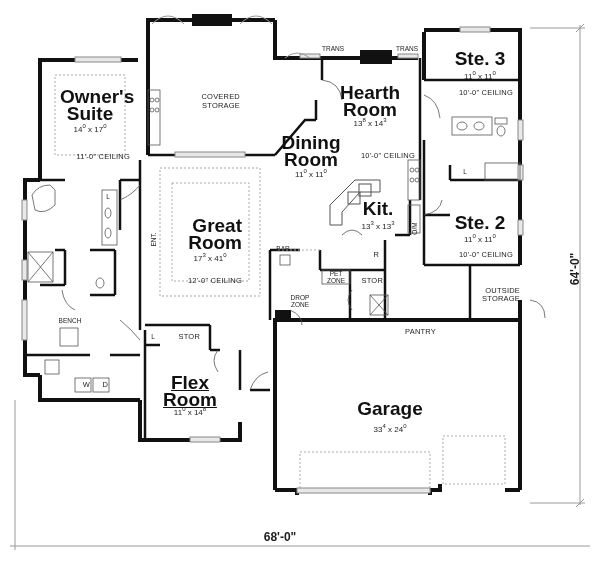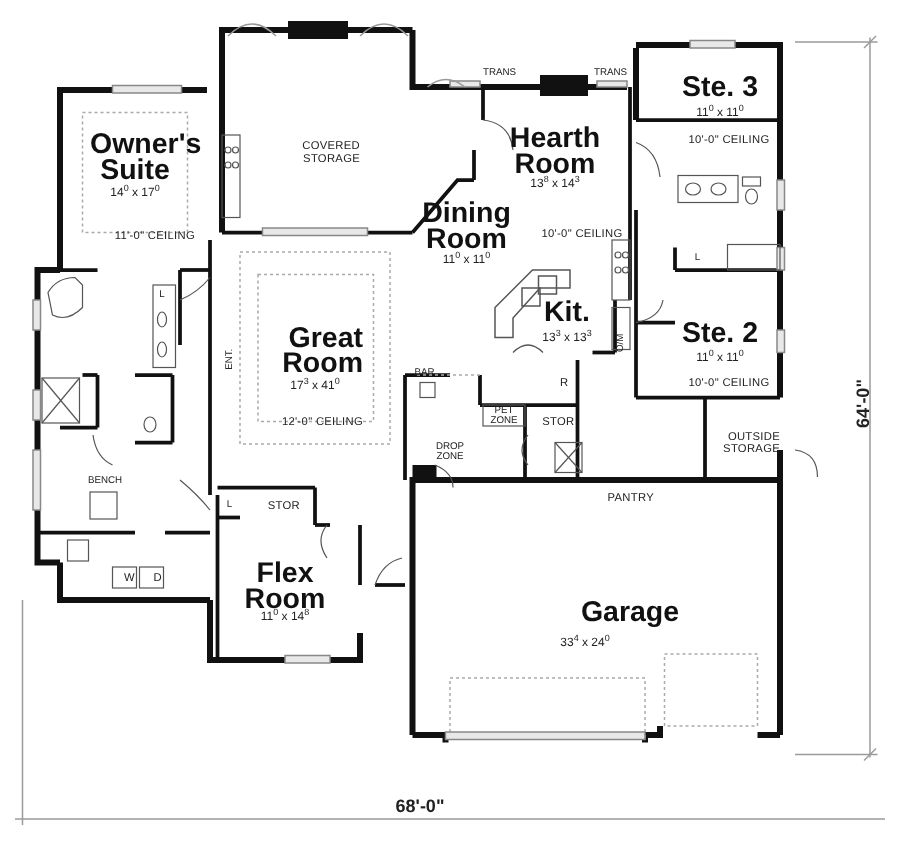--- a/index.html
+++ b/index.html
@@ -282,27 +282,27 @@
 </div>
 
 <div class="lbl tiny" style="left:55px; top:317px; width:30px;">BENCH</div>
 <div class="lbl tiny" style="left:103px; top:193px; width:10px;">L</div>
 <div class="lbl tiny" style="left:460px; top:168px; width:10px;">L</div>
 <div class="lbl tiny" style="left:148px; top:333px; width:10px;">L</div>
 <div class="lbl small" style="left:170px; top:332px; width:30px;">STOR</div>
 <div class="lbl small" style="left:76px; top:380px; width:14px;">W</div>
 <div class="lbl small" style="left:94px; top:380px; width:14px;">D</div>
 
-<div class="lbl big" style="left:160px; top:374px; width:60px;">
+<div class="lbl big" style="left:160px; top:374px; width:60px;text-decoration:underline;">
   <div>Flex</div>
   <div>Room</div>
 </div>
 <div class="lbl dim" style="left:165px; top:406px; width:50px;">
   <span>11</span><sup>0</sup> x <span>14</span><sup>8</sup>
 </div>
 
-<div class="lbl big" style="left:350px; top:400px; width:80px;margin-left:30px;">Garage</div>
+<div class="lbl big" style="left:350px; top:400px; width:80px;">Garage</div>
 <div class="lbl dim" style="left:365px; top:423px; width:50px;">
   <span>33</span><sup>4</sup> x <span>24</span><sup>0</sup>
 </div>
 
 <div class="lbl overall" style="left:250px; top:530px; width:60px;">68'-0"</div>
 <div class="lbl overall vert" style="left:545px; top:262px; width:60px;">64'-0"</div>
 
 </body></html>

